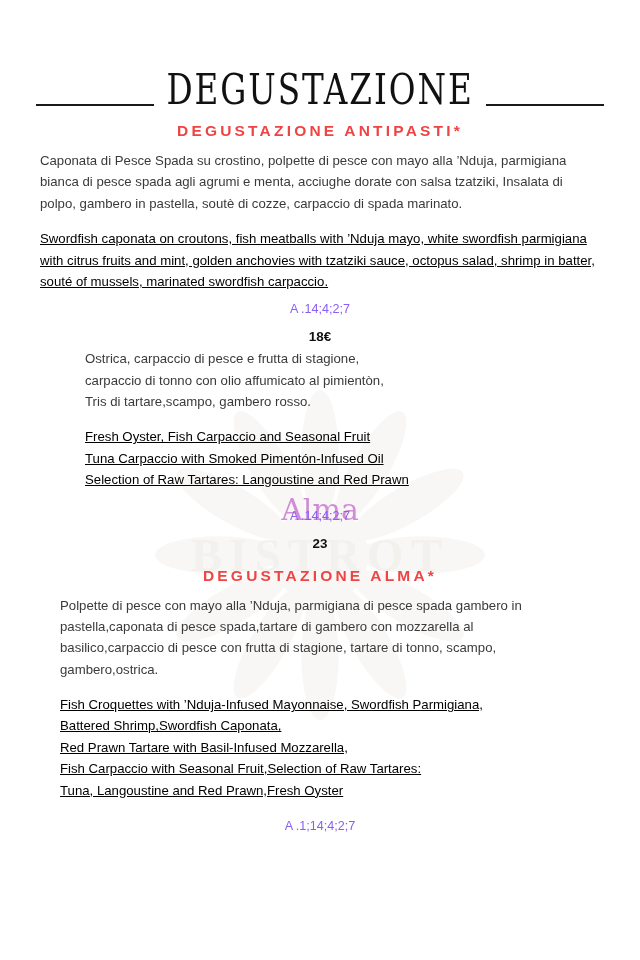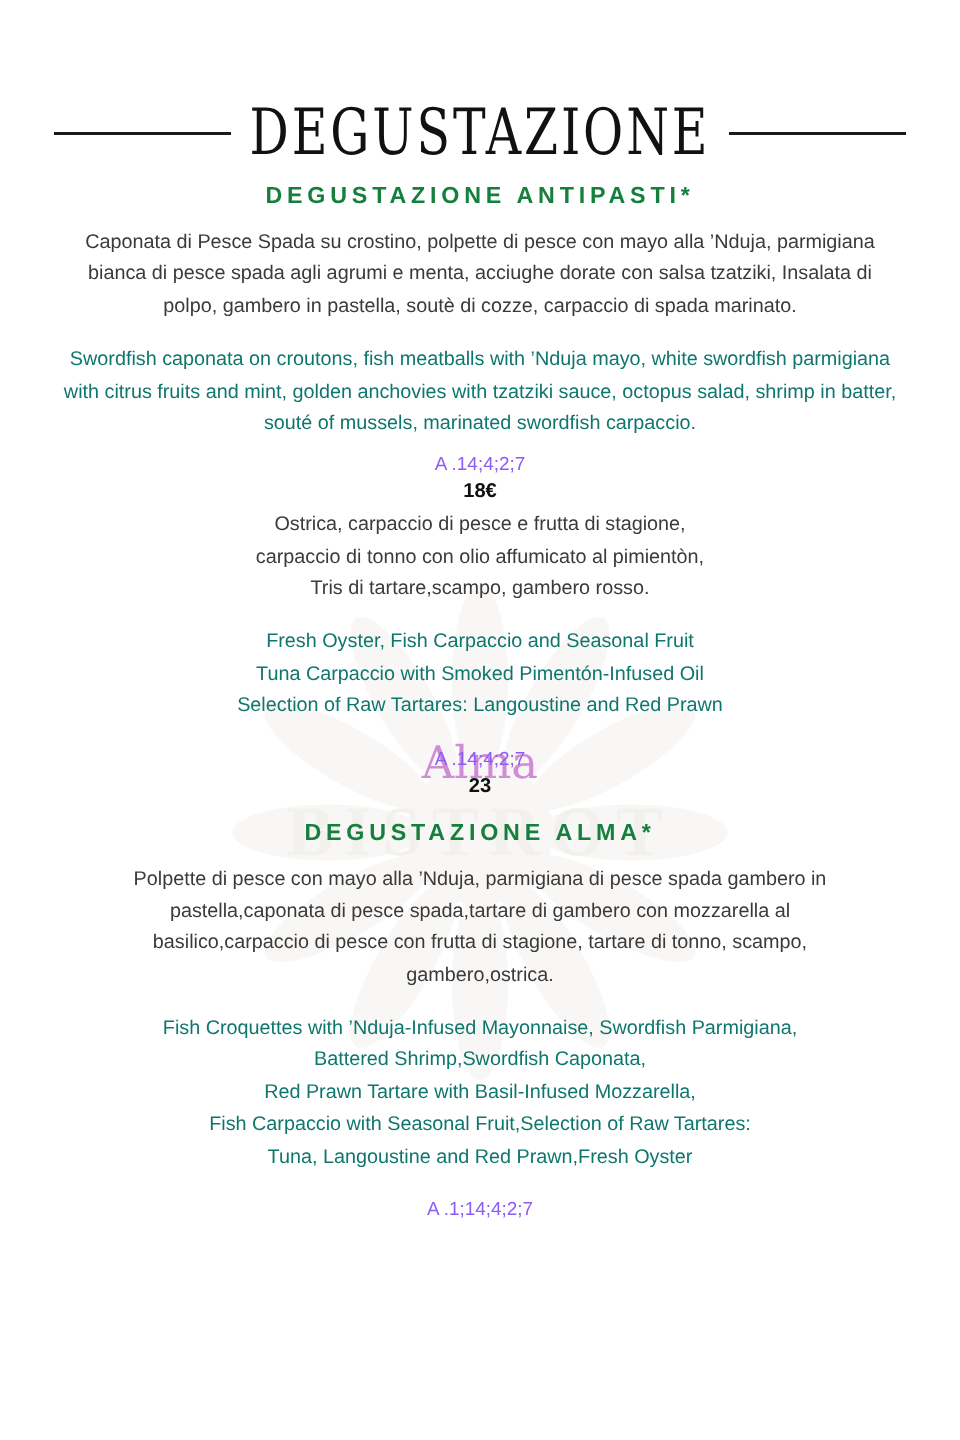--- a/index.html
+++ b/index.html
@@ -60,21 +60,21 @@
     position: relative;
     z-index: 2;
     padding: 0 24px;
     box-sizing: border-box;
     width: 640px;
   }
 
   
   .title-row {
     display: flex;
-    align-items: center;
+    align-items: flex-end;
     justify-content: center;
     margin-top: 72px;
   }
   .rule {
     height: 2px;
     background: #1a1a1a;
     flex: 0 0 auto;
     width: 118px;
   }
   .rule.left { margin-right: 6px; }
@@ -90,49 +90,49 @@
     transform-origin: center;
   }
 
   .section { margin-bottom: 4px; }
 
   .section-title {
     text-align: center;
     font-size: 15.5px;
     font-weight: 700;
     letter-spacing: 3.2px;
-    color: #15803d;
+    color: #ef4444;
     margin: 16px 0 10px 0;
   }
 
   .block {
-    text-align: center;
+    text-align: left;
     font-size: 13.2px;
     line-height: 1.62;
     color: #3a3a3a;
     max-width: 560px;
     margin: 0 auto;
   }
   .block.it { color: #3a3a3a; }
-  .block.en { color: #0f766e; margin-top: 14px; }
+  .block.en { color: #000000; margin-top: 14px; text-decoration: underline; }
   .block.narrow { max-width: 520px; }
   .block.narrower { max-width: 470px; }
 
   .allergens {
     text-align: center;
     font-size: 12.6px;
     color: #8b5cf6;
     margin-top: 10px;
   }
   .price {
     text-align: center;
     font-size: 13.4px;
     font-weight: 700;
     color: #111;
-    margin-top: 3px;
+    margin-top: 13px;
   }
   .spacer-sm { height: 8px; }
 </style>
 </head>
 <body>
 
 <div class="watermark">
   <svg viewBox="0 0 300 300" xmlns="http://www.w3.org/2000/svg" aria-hidden="true">
     <g fill="#f3f0ec">
       <g transform="translate(150,150)">

